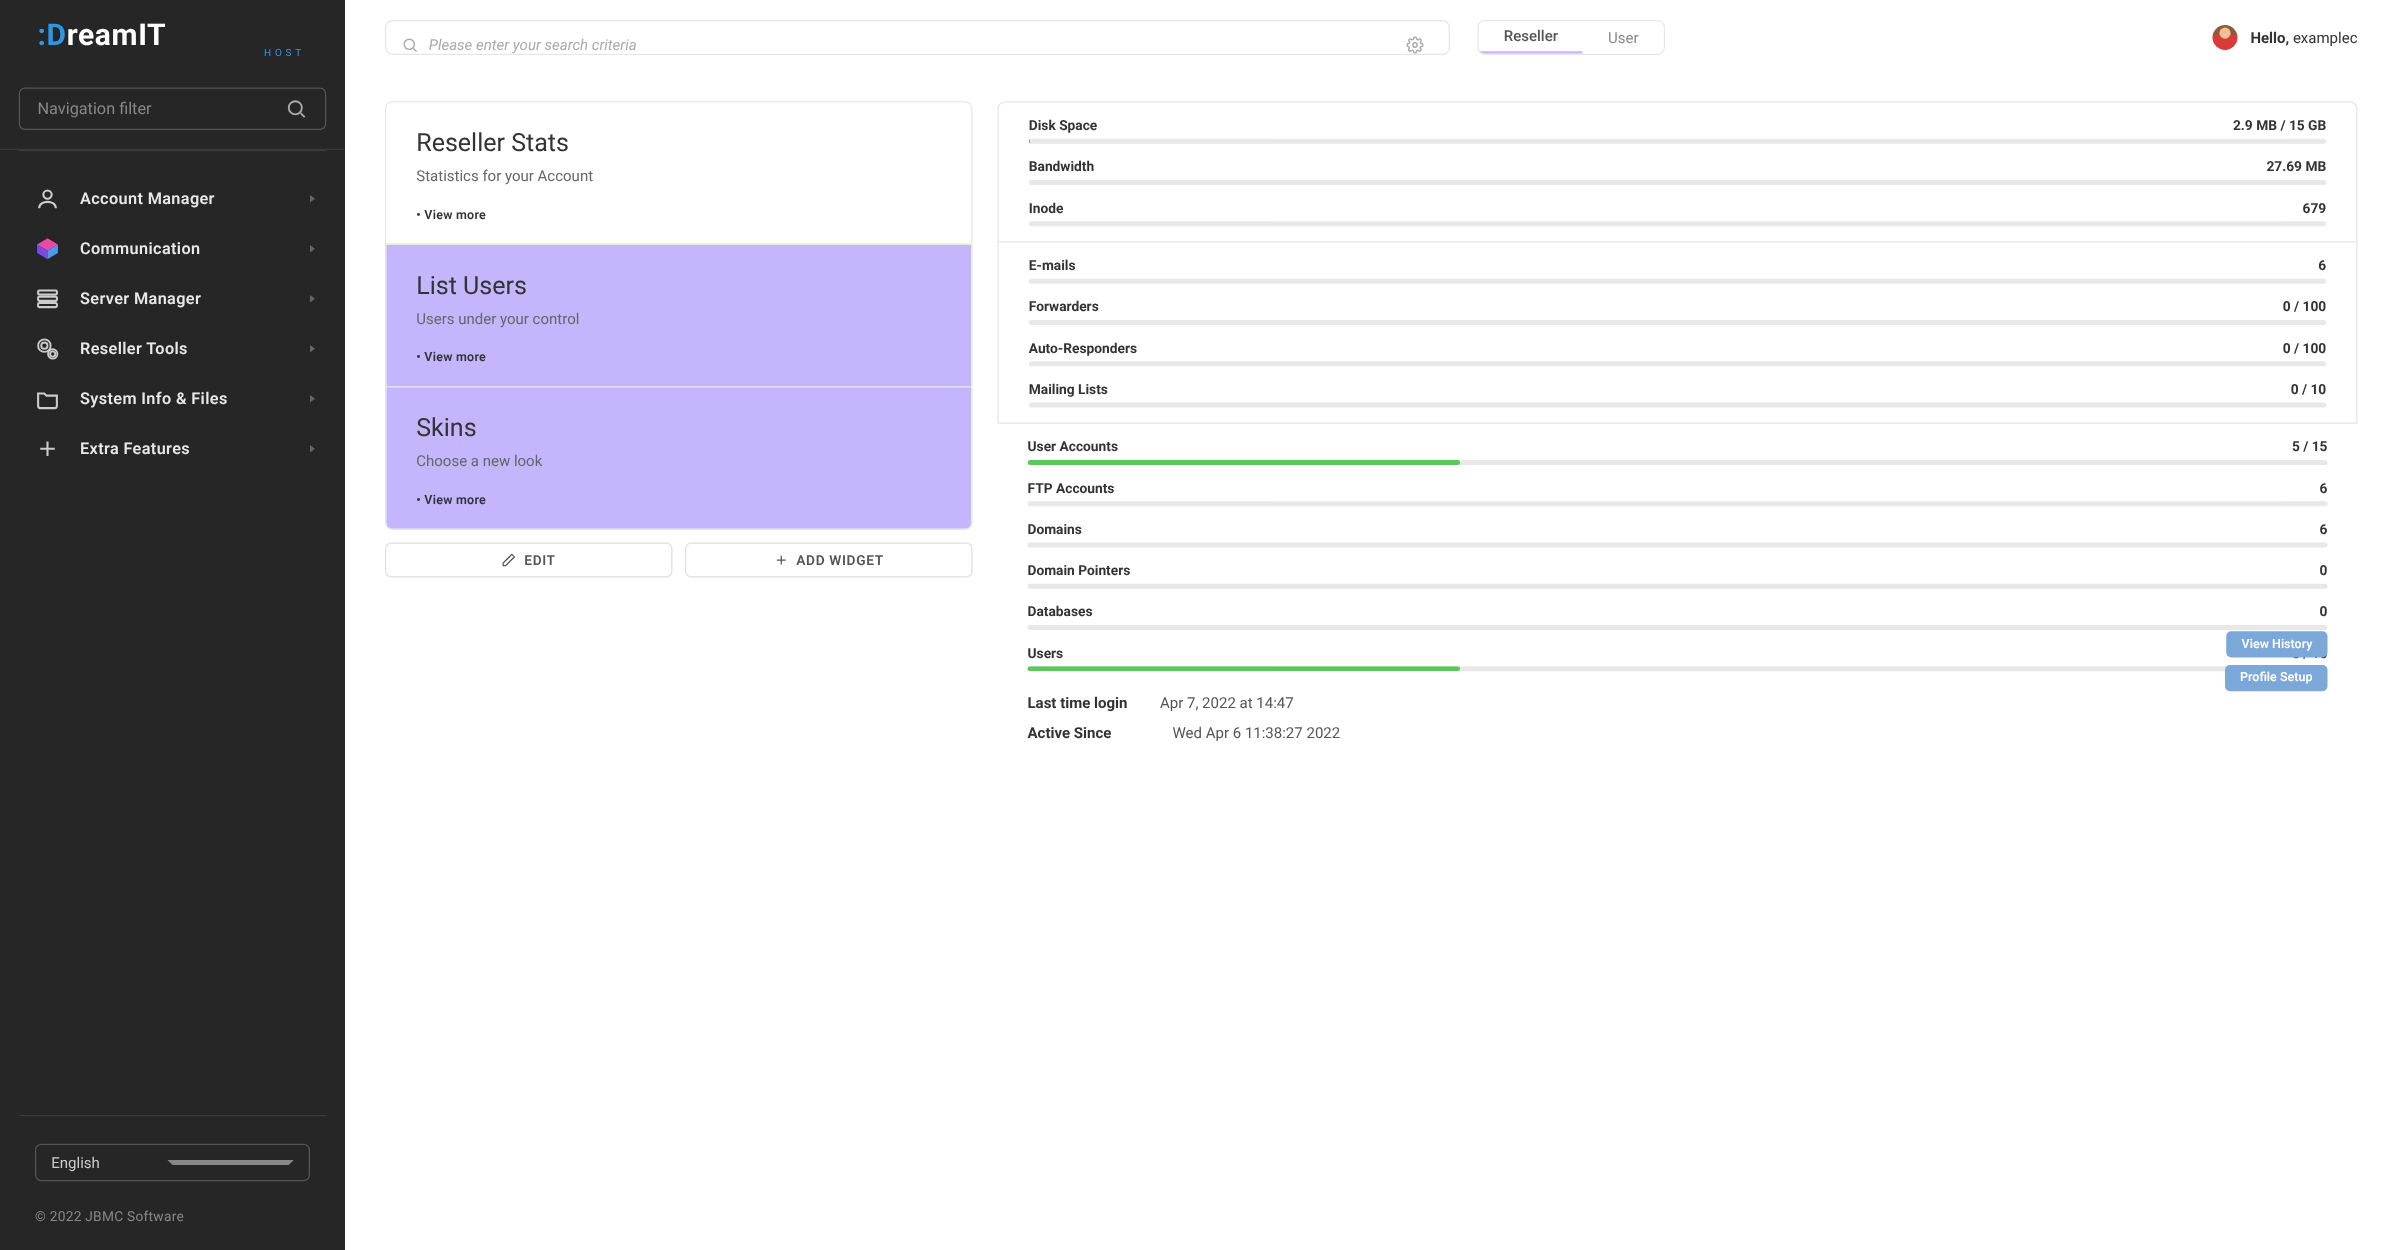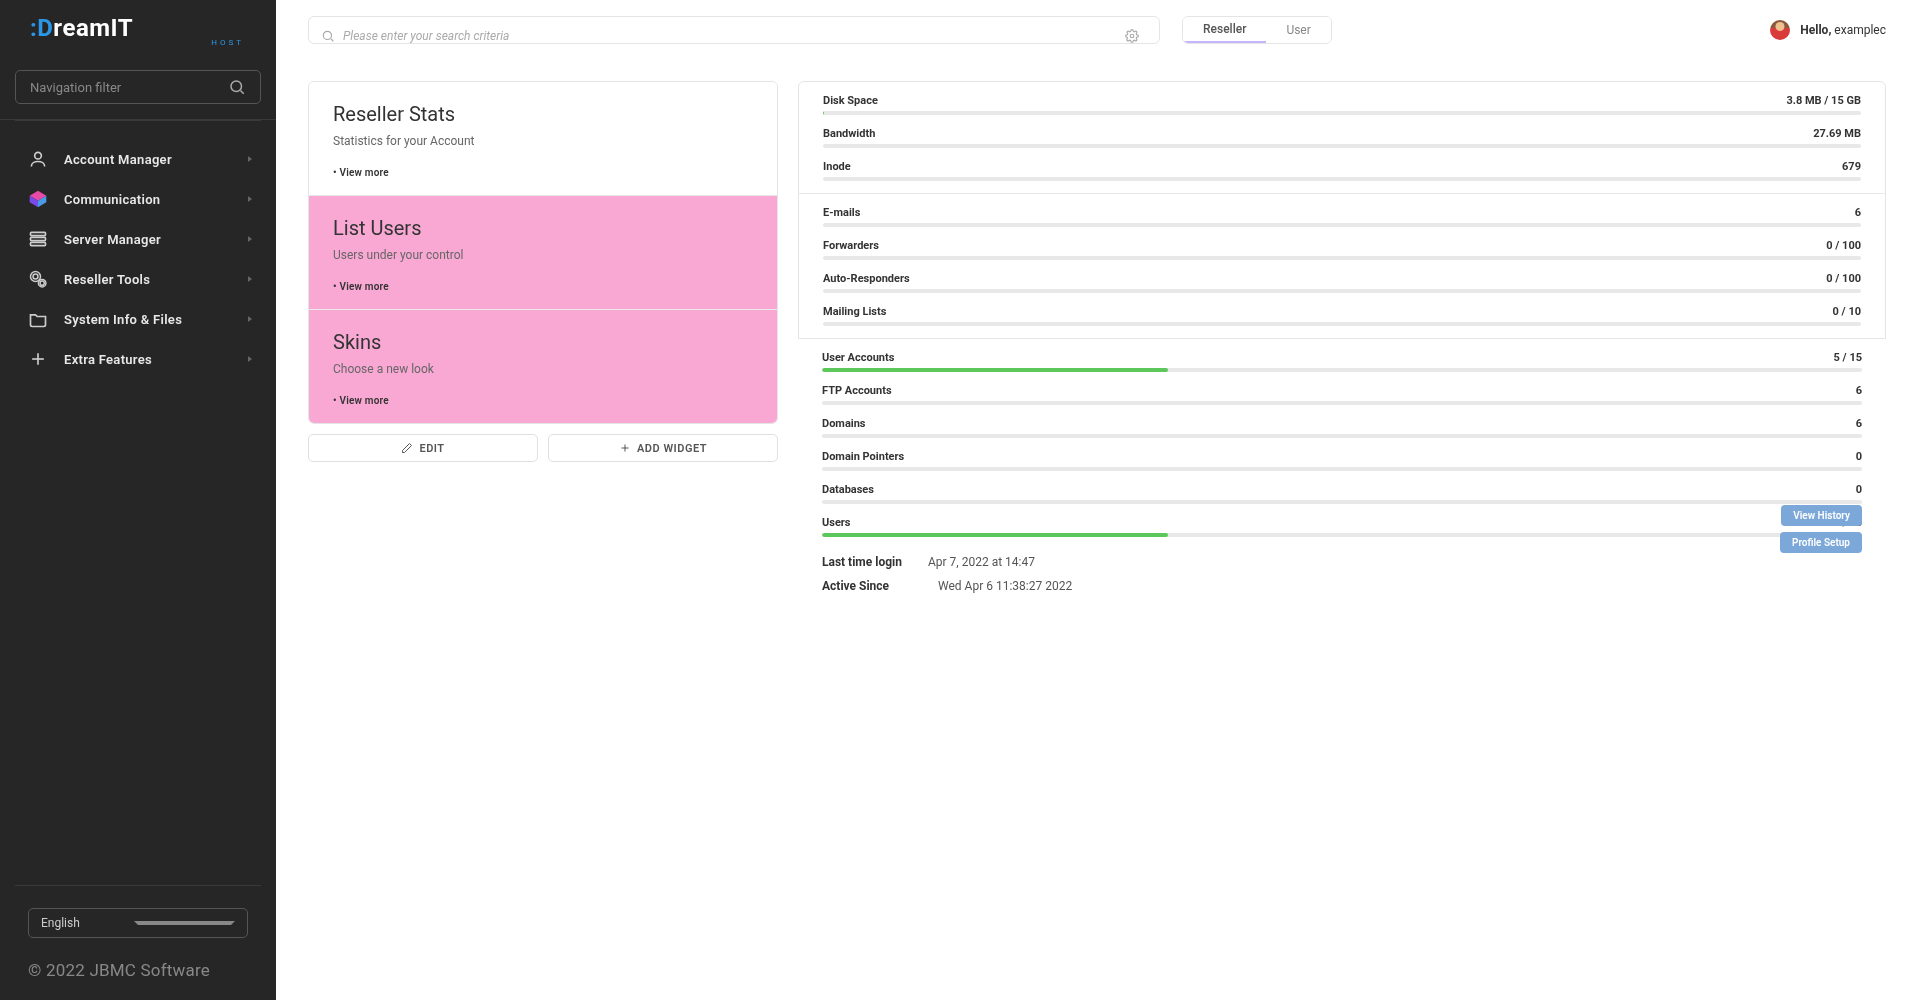--- a/index.html
+++ b/index.html
@@ -21,21 +21,21 @@
 .menu { flex:1; padding:8px 0; }
 .menu-item { display:flex; align-items:center; padding:10px 24px 10px 28px; cursor:pointer; position:relative; }
 .menu-item .icon { width:20px; height:20px; margin-right:16px; display:flex; align-items:center; justify-content:center; }
 .menu-item .label { flex:1; font-size:13px; font-weight:600; letter-spacing:.3px; color:#e8e8e8; }
 .menu-item .chev { width:4px; height:4px; border-left:4px solid #666; border-top:3px solid transparent; border-bottom:3px solid transparent; }
 .sidebar-bottom { padding:0 28px 20px; }
 .bottom-divider { height:1px; background:#3a3a3a; margin:0 15px 22px; }
 .lang-select { border:1px solid #555; border-radius:5px; height:30px; display:flex; align-items:center; padding:0 12px; cursor:pointer; margin-bottom:22px; }
 .lang-select span { flex:1; font-size:12px; color:#ccc; }
 .lang-select .caret { width:0; height:0; border-left:4px solid transparent; border-right:4px solid transparent; border-top:4px solid #888; }
-.copyright { font-size:17px; color:#888; letter-spacing:.2px; }
+.copyright { font-size:11px; color:#888; letter-spacing:.2px; }
 
 
 .main { flex:1; display:flex; flex-direction:column; overflow:auto; background:#fff; }
 .topbar { display:flex; align-items:center; padding:16px 32px; gap:22px; border-bottom:1px solid #fff; }
 .search { flex:1; border:1px solid #e5e5e5; border-radius:6px; height:28px; display:flex; align-items:flex-end; padding:0 12px; max-width:852px; }
 .search svg { width:14px; height:14px; color:#aaa; margin-right:8px; }
 .search input { border:none; outline:none; flex:1; font-size:12px; color:#555; }
 .search input::placeholder { color:#aaa; font-style:italic; }
 .gear { width:14px; height:14px; color:#888; cursor:pointer; }
 .role-switch { display:flex; border:1px solid #e5e5e5; border-radius:6px; overflow:hidden; height:28px; }
@@ -47,21 +47,21 @@
 .hello { font-size:12px; color:#333; white-space:nowrap; overflow:hidden; max-width:100px; }
 .hello b { font-weight:700; }
 
 .content { display:flex; padding:20px 32px 30px; gap:20px; }
 .col-left { width:470px; display:flex; flex-direction:column; }
 .col-right { flex:1; min-width:0; }
 
 
 .widgets-panel { border:1px solid #e5e5e5; border-radius:6px; overflow:hidden; }
 .widget-card { padding:20px 24px 16px; }
-.widget-card + .widget-card { border-top:1px solid #e8e8e8; background:#f9a8d4; }
+.widget-card + .widget-card { border-top:1px solid #e8e8e8; background:#c4b5fd; }
 .widget-card:first-child { background:#fff; }
 .widget-card h3 { font-size:20px; font-weight:400; color:#333; margin-bottom:8px; }
 .widget-card p { font-size:12px; color:#666; margin-bottom:16px; }
 .view-more { font-size:10px; color:#333; font-weight:600; letter-spacing:.2px; cursor:pointer; }
 .view-more::before { content:"• "; }
 
 .action-row { display:flex; gap:10px; margin-top:10px; }
 .act-btn { flex:1; border:1px solid #e0e0e0; background:#fff; border-radius:5px; height:28px; display:flex; align-items:center; justify-content:center; gap:6px; cursor:pointer; font-size:11px; font-weight:600; letter-spacing:.5px; color:#555; }
 .act-btn svg { width:12px; height:12px; }
 .stat-row { padding:6px 24px; }
@@ -227,21 +227,21 @@
           </button>
         </div>
       </div>
 
       <div class="col-right">
         <div class="stats-group">
           <div class="stats-section" id="sec1">
               <div class="stat-row">
                 <div class="stat-head">
                   <span class="stat-label">Disk Space</span>
-                  <span class="stat-val">3.8 MB / 15 GB</span>
+                  <span class="stat-val">2.9 MB / 15 GB</span>
                 </div>
                 <div class="bar">
                   <div class="bar-fill" style="width:0.1%"></div>
                 </div>
               </div>
               <div class="stat-row">
                 <div class="stat-head">
                   <span class="stat-label">Bandwidth</span>
                   <span class="stat-val">27.69 MB</span>
                 </div>

